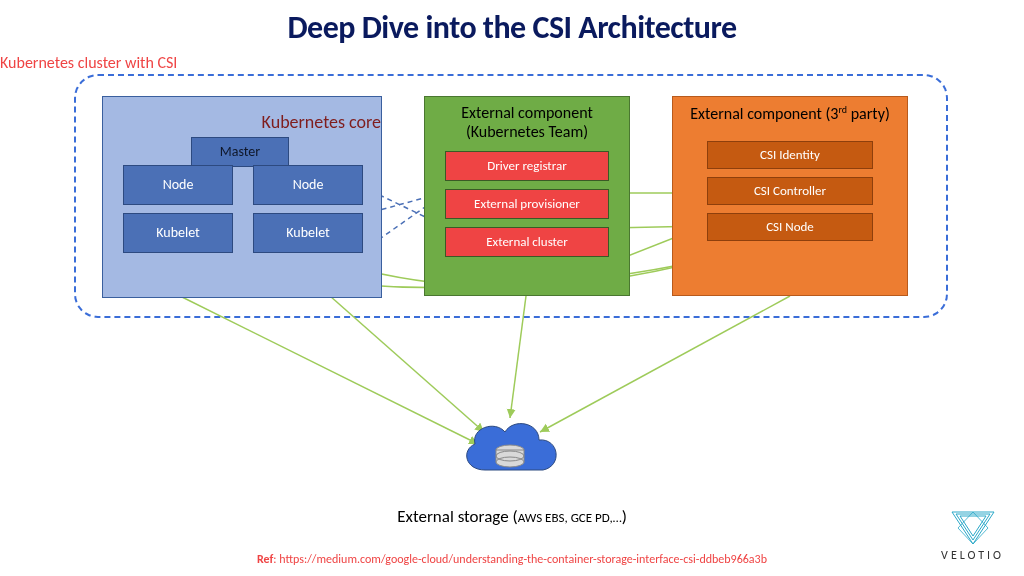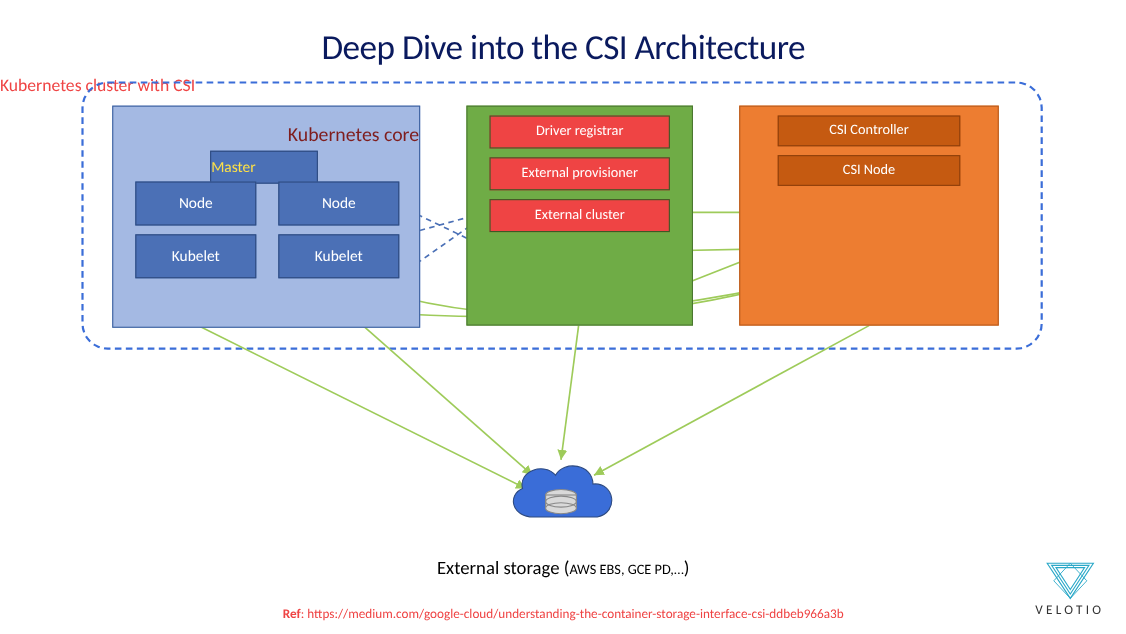--- a/index.html
+++ b/index.html
@@ -1,22 +1,22 @@
 <!DOCTYPE html>
 <html><head>
 <meta charset="utf-8">
 <style>
   html,body{margin:0;padding:0;width:1024px;height:576px;font-family:Calibri,Arial,sans-serif;background:#fff;overflow:hidden}
-  .title{font-size:32px;font-weight:400;text-align:center;color:#0a1a5e;margin-top:24px;letter-spacing:-0.5px}
+  .title{font-size:32px;font-weight:700;text-align:center;color:#0a1a5e;margin-top:8px;letter-spacing:-0.5px}
   .cluster-label{text-align:left;font-size:16px;color:#ef4444;margin-top:6px}
   .cluster{position:absolute;left:74px;top:74px;width:870px;height:240px;border:2px dashed #3a6dd8;border-radius:24px}
   
   .k8score{position:absolute;left:102px;top:96px;width:278px;height:200px;background:#a4b9e3;border:1px solid #3a5f9e}
   .k8score .hdr{text-align:right;font-size:18px;color:#7f1d1d;margin-top:14px}
-  .masterbox{position:absolute;left:88px;top:40px;width:96px;height:28px;background:#4b70b6;border:1px solid #2d4a80;color:#fde047;font-size:14px;line-height:28px}
+  .masterbox{position:absolute;left:88px;top:40px;width:96px;height:28px;background:#4b70b6;border:1px solid #2d4a80;color:#0f172a;font-size:14px;text-align:center;line-height:28px}
   .nodecol{position:absolute;top:68px;width:110px}
   .nodecol.left{left:20px}
   .nodecol.right{left:150px}
   .nodebox{height:38px;background:#4b70b6;border:1px solid #2d4a80;color:#fff;font-size:14px;text-align:center;line-height:38px;margin-bottom:8px}
   
   .extgreen{position:absolute;left:424px;top:96px;width:204px;height:198px;background:#6fac46;border:1px solid #4a7730}
   .extgreen .hdr{text-align:center;font-size:16px;color:#000;margin:6px 6px 10px}
   .gbox{margin:8px 20px;height:28px;background:#ef4444;border:1px solid #3a5a25;color:#fff;font-size:13px;text-align:center;line-height:28px}
   
   .extorange{position:absolute;left:672px;top:96px;width:234px;height:198px;background:#ed7d31;border:1px solid #b85a1c}
@@ -86,26 +86,31 @@
     <div class="nodebox">Node</div>
     <div class="nodebox">Kubelet</div>
   </div>
   <div class="nodecol right">
     <div class="nodebox">Node</div>
     <div class="nodebox">Kubelet</div>
   </div>
 </div>
 
 <div class="extgreen">
+  <div class="hdr">External component (Kubernetes Team)</div>
   <div class="gbox">Driver registrar</div>
   <div class="gbox">External provisioner</div>
   <div class="gbox">External cluster</div>
 </div>
 
 <div class="extorange">
+  <div class="hdr">
+    <span>External component (3</span><sup>rd</sup><span> party)</span>
+  </div>
+  <div class="obox">CSI Identity</div>
   <div class="obox">CSI Controller</div>
   <div class="obox">CSI Node</div>
 </div>
 
 <div class="cloud">
   <svg viewBox="0 0 110 72">
     <path d="M30 60 C10 60 6 40 20 34 C16 18 40 10 50 22 C58 8 84 12 84 30 C104 28 108 56 88 60 Z" fill="#3a6dd8" stroke="#2d4a80" stroke-width="1"></path>
     <ellipse cx="55" cy="40" rx="14" ry="5" fill="#d9d9d9" stroke="#888"></ellipse>
     <rect x="41" y="40" width="28" height="12" fill="#d9d9d9" stroke="#888"></rect>
     <ellipse cx="55" cy="52" rx="14" ry="5" fill="#d9d9d9" stroke="#888"></ellipse>

